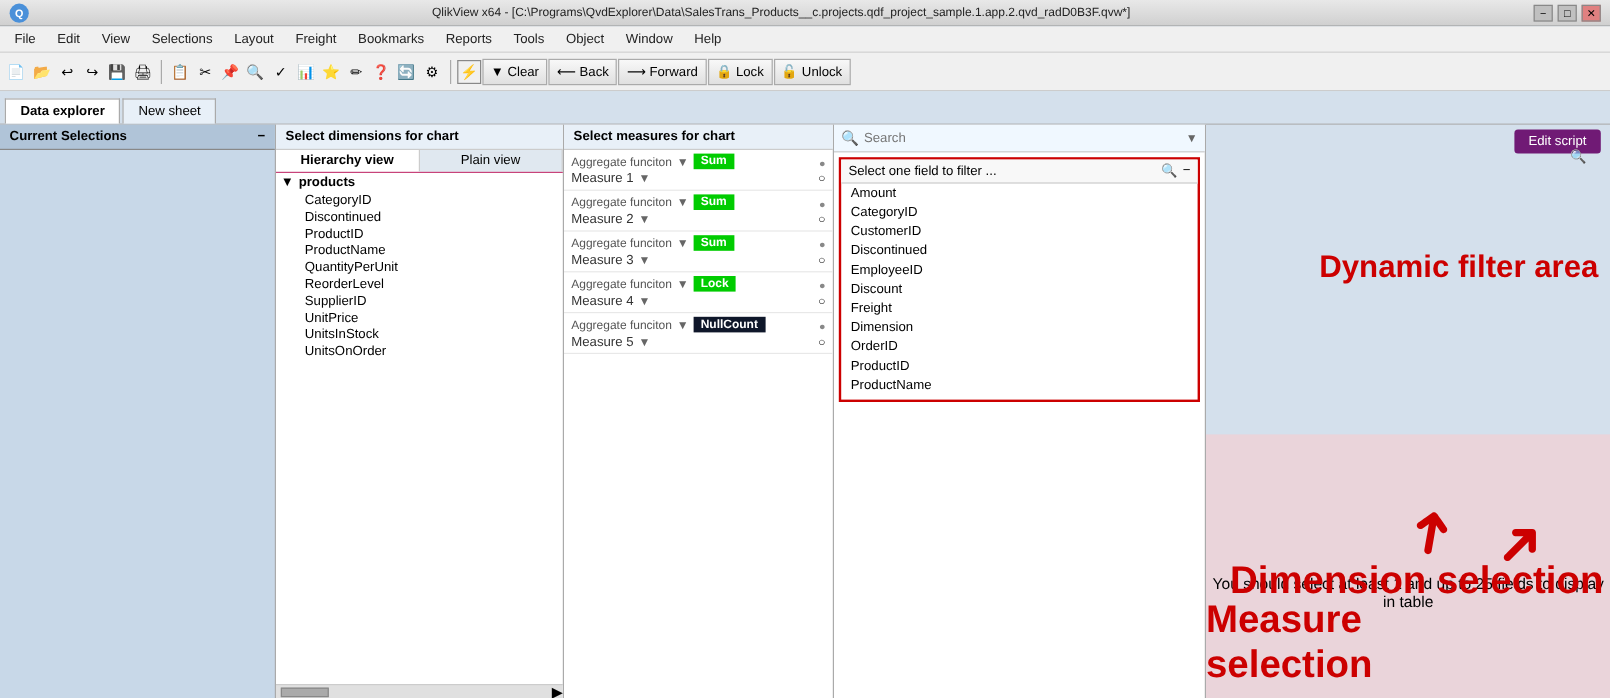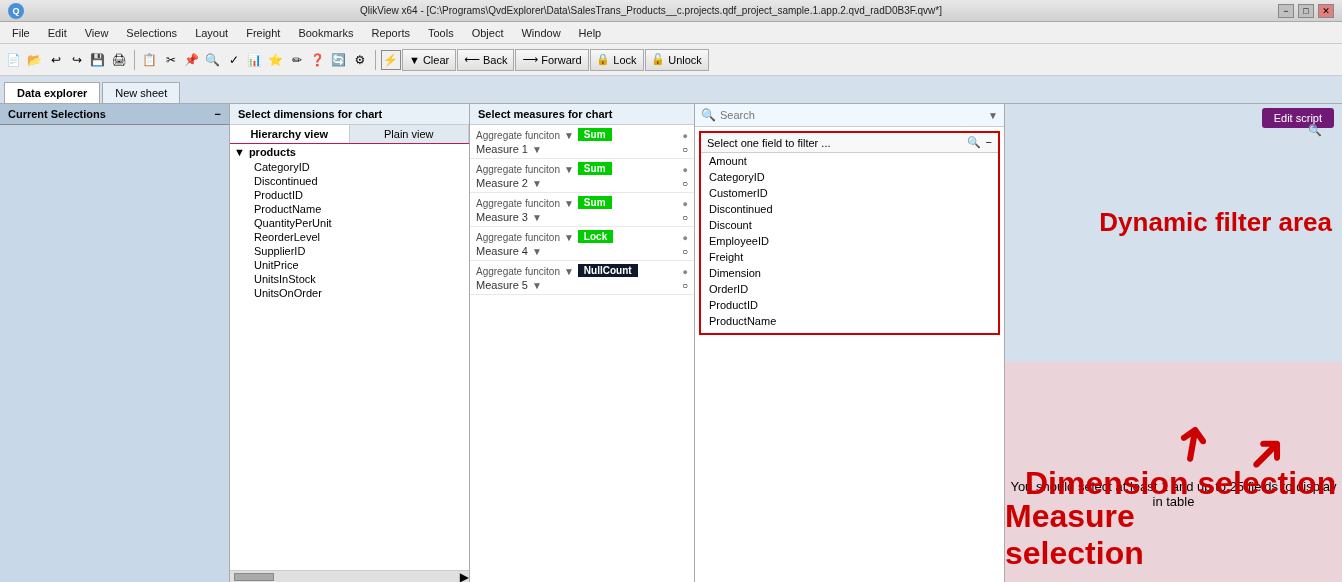--- a/index.html
+++ b/index.html
@@ -471,22 +471,22 @@
         <div style="display:flex;gap:4px;">
           <span style="font-size:11px;">🔍</span>
           <span style="font-size:11px;">−</span>
         </div>
       </div>
       <div id="filter-items-list" style="overflow-y:auto; height:180px;">
           <div class="filter-item">Amount</div>
           <div class="filter-item">CategoryID</div>
           <div class="filter-item">CustomerID</div>
           <div class="filter-item">Discontinued</div>
+          <div class="filter-item">EmployeeID</div>
           <div class="filter-item">Discount</div>
-          <div class="filter-item">EmployeeID</div>
           <div class="filter-item">Freight</div>
           <div class="filter-item">Dimension</div>
           <div class="filter-item">OrderID</div>
           <div class="filter-item">ProductID</div>
           <div class="filter-item">ProductName</div>
         </div>
     </div>
   </div>
 
   <div id="right-area">

